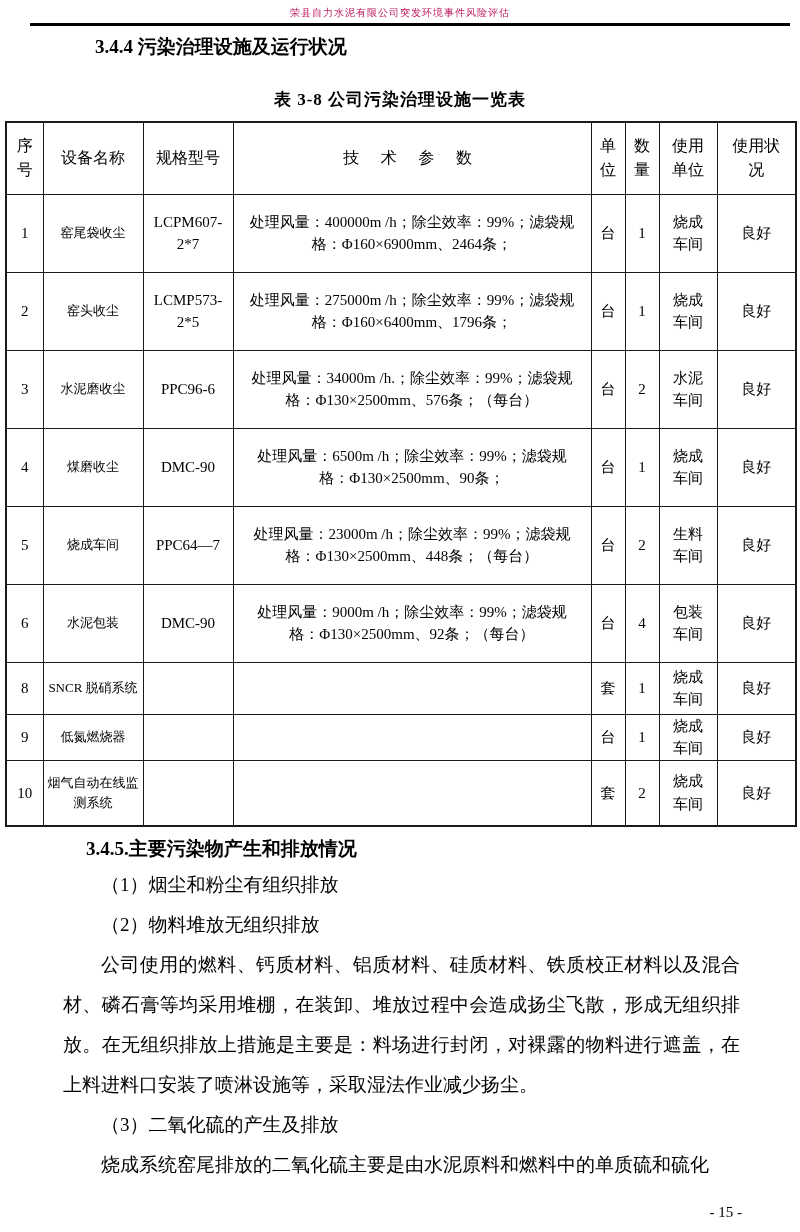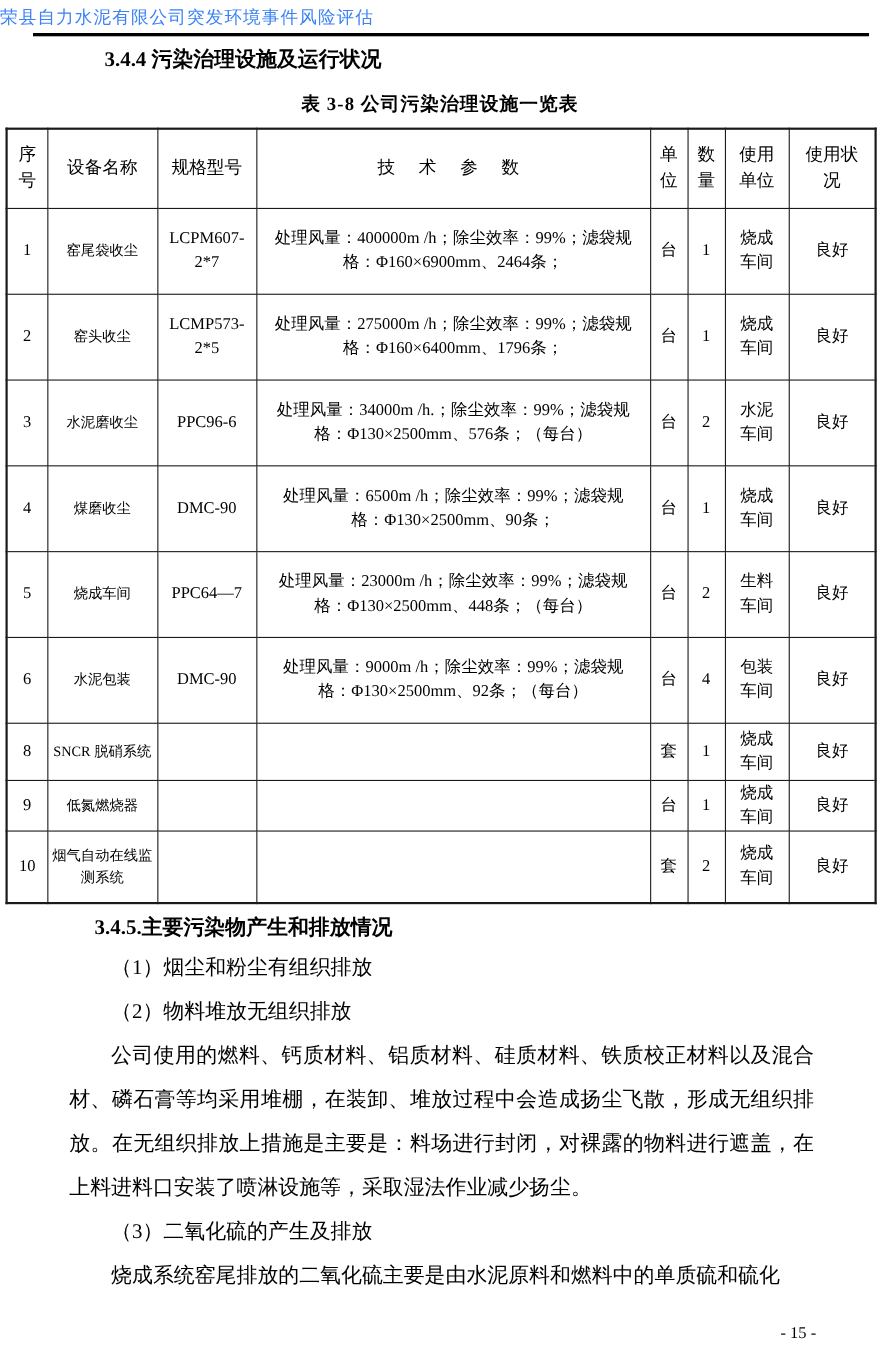--- a/index.html
+++ b/index.html
@@ -1,23 +1,23 @@
 <!DOCTYPE html>
 <html><head>
 <meta charset="utf-8">
 <style>
   html,body{margin:0;padding:0;background:#fff;}
   .sheet{
     position:relative;width:800px;height:1232px;background:#fff;color:#000;
     font-family:"Liberation Serif","DejaVu Serif",serif;overflow:hidden;
   }
-  .doc-header{padding-top:6px;text-align:left;font-size:16px;color:#3b82f6;letter-spacing:1px;}
+  .doc-header{padding-top:6px;text-align:center;font-size:10px;color:#be185d;letter-spacing:1px;}
   .header-rule{margin:3px 10px 0 30px;border-top:3px solid #000;height:0;}
   .h344{margin:8px 0 0 95px;font-size:19px;font-weight:bold;}
-  .table-title{margin:16px 0 10px 0;text-align:center;font-size:17px;font-weight:bold;letter-spacing:1px;}
+  .table-title{margin:28px 0 10px 0;text-align:center;font-size:17px;font-weight:bold;letter-spacing:1px;}
   table.facilities{
     margin-left:5px;width:790px;border-collapse:collapse;table-layout:fixed;
     border:2px solid #1a1a1a;
   }
   table.facilities th,table.facilities td{
     border:1px solid #1a1a1a;text-align:center;vertical-align:middle;
     font-weight:normal;word-break:break-word;line-height:1.5;
     padding:0 4px;font-size:15px;
   }
   thead tr{height:72px;}

